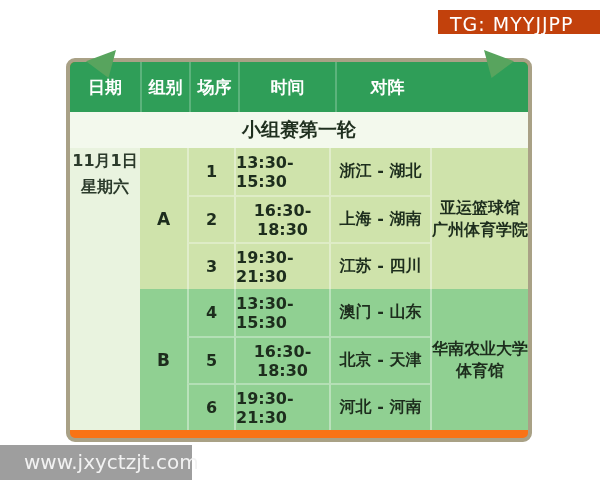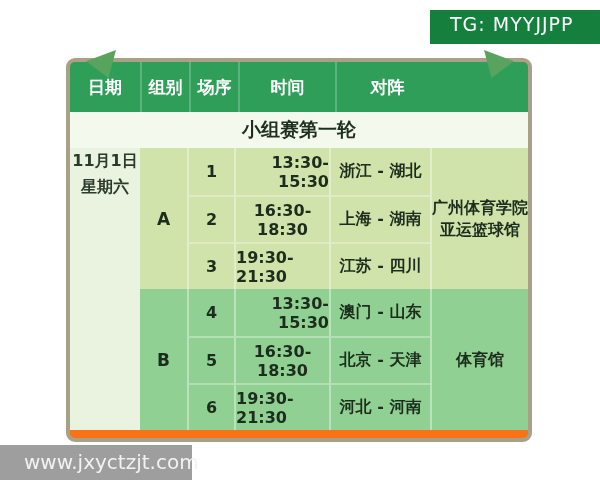--- a/index.html
+++ b/index.html
@@ -1,21 +1,21 @@
 <!DOCTYPE html>
 <html><head>
 <meta charset="utf-8">
 <style>
   html,body{margin:0;padding:0;}
   body{width:600px;height:480px;background:#ffffff;font-family:"DejaVu Sans","Liberation Sans",sans-serif;}
   .stage{position:relative;width:600px;height:480px;overflow:hidden;background:#ffffff;}
 
   
-  .tg-wm{position:absolute;top:10px;right:0;width:150px;height:34px;background:#15803d;
-         color:#ffffff;font-size:19px;line-height:29px;padding-left:20px;letter-spacing:1px;}
+  .tg-wm{position:absolute;top:10px;right:0;width:150px;height:24px;background:#c2410c;
+         color:#ffffff;font-size:19px;line-height:29px;padding-left:12px;letter-spacing:1px;}
   .url-wm{position:absolute;top:445px;left:0;width:168px;height:35px;background:#9e9e9e;
           color:#f2f2f2;font-size:20px;line-height:35px;padding-left:24px;}
 
   
   .card{position:absolute;left:66px;top:38px;width:466px;height:405px;}
   .frame{position:absolute;left:0;top:20px;width:458px;height:376px;border:4px solid #a9a186;
          border-radius:9px;background:#f97316;overflow:hidden;z-index:0;}
 
   
   .fold{position:absolute;background:#58a45e;z-index:1;}
@@ -48,21 +48,21 @@
   .sec{display:grid;grid-template-columns:47px 47px 95px 101px 1fr;grid-template-rows:repeat(3,47px);
        grid-template-areas:"g o1 t1 m1 v" "g o2 t2 m2 v" "g o3 t3 m3 v";
        color:#1d2d1d;font-weight:bold;font-size:16px;}
   .sec-a{background:#cfe3ab;}
   .sec-b{background:#90d092;}
   .cell{display:flex;align-items:center;justify-content:center;}
   .g-cell{grid-area:g;font-size:17px;}
   .v-cell{grid-area:v;flex-direction:column;line-height:1.35;text-align:center;
           border-left:2px solid rgba(255,255,255,.38);}
   .o1{grid-area:o1;} .o2{grid-area:o2;} .o3{grid-area:o3;}
-  .t1{grid-area:t1;text-align:right;} .t2{grid-area:t2;text-align:center;} .t3{grid-area:t3;}
+  .t1{grid-area:t1;} .t2{grid-area:t2;text-align:center;} .t3{grid-area:t3;}
   .m1{grid-area:m1;} .m2{grid-area:m2;} .m3{grid-area:m3;}
   .sec .o1,.sec .o2,.sec .o3{border-left:2px solid rgba(255,255,255,.38);}
   .sec .t1,.sec .t2,.sec .t3,.sec .m1,.sec .m2,.sec .m3{border-left:2px solid rgba(255,255,255,.38);}
   .sec .o2,.sec .o3,.sec .t2,.sec .t3,.sec .m2,.sec .m3{border-top:2px solid rgba(255,255,255,.32);}
 </style>
 </head>
 <body>
 
 <div class="stage">
 
@@ -96,37 +96,38 @@
             <div class="cell o1">1</div>
             <div class="cell t1">13:30-15:30</div>
             <div class="cell m1">浙江 - 湖北</div>
             <div class="cell o2">2</div>
             <div class="cell t2">16:30-18:30</div>
             <div class="cell m2">上海 - 湖南</div>
             <div class="cell o3">3</div>
             <div class="cell t3">19:30-21:30</div>
             <div class="cell m3">江苏 - 四川</div>
             <div class="cell v-cell">
+              <div>亚运篮球馆</div>
               <div>广州体育学院</div>
-              <div>亚运篮球馆</div>
             </div>
           </section>
 
           <section class="sec sec-b">
             <div class="cell g-cell">B</div>
             <div class="cell o1">4</div>
             <div class="cell t1">13:30-15:30</div>
             <div class="cell m1">澳门 - 山东</div>
             <div class="cell o2">5</div>
             <div class="cell t2">16:30-18:30</div>
             <div class="cell m2">北京 - 天津</div>
             <div class="cell o3">6</div>
             <div class="cell t3">19:30-21:30</div>
             <div class="cell m3">河北 - 河南</div>
             <div class="cell v-cell">
+              <div>华南农业大学</div>
               <div>体育馆</div>
             </div>
           </section>
 
         </div>
       </div>
     </div>
 
   </div>
 

